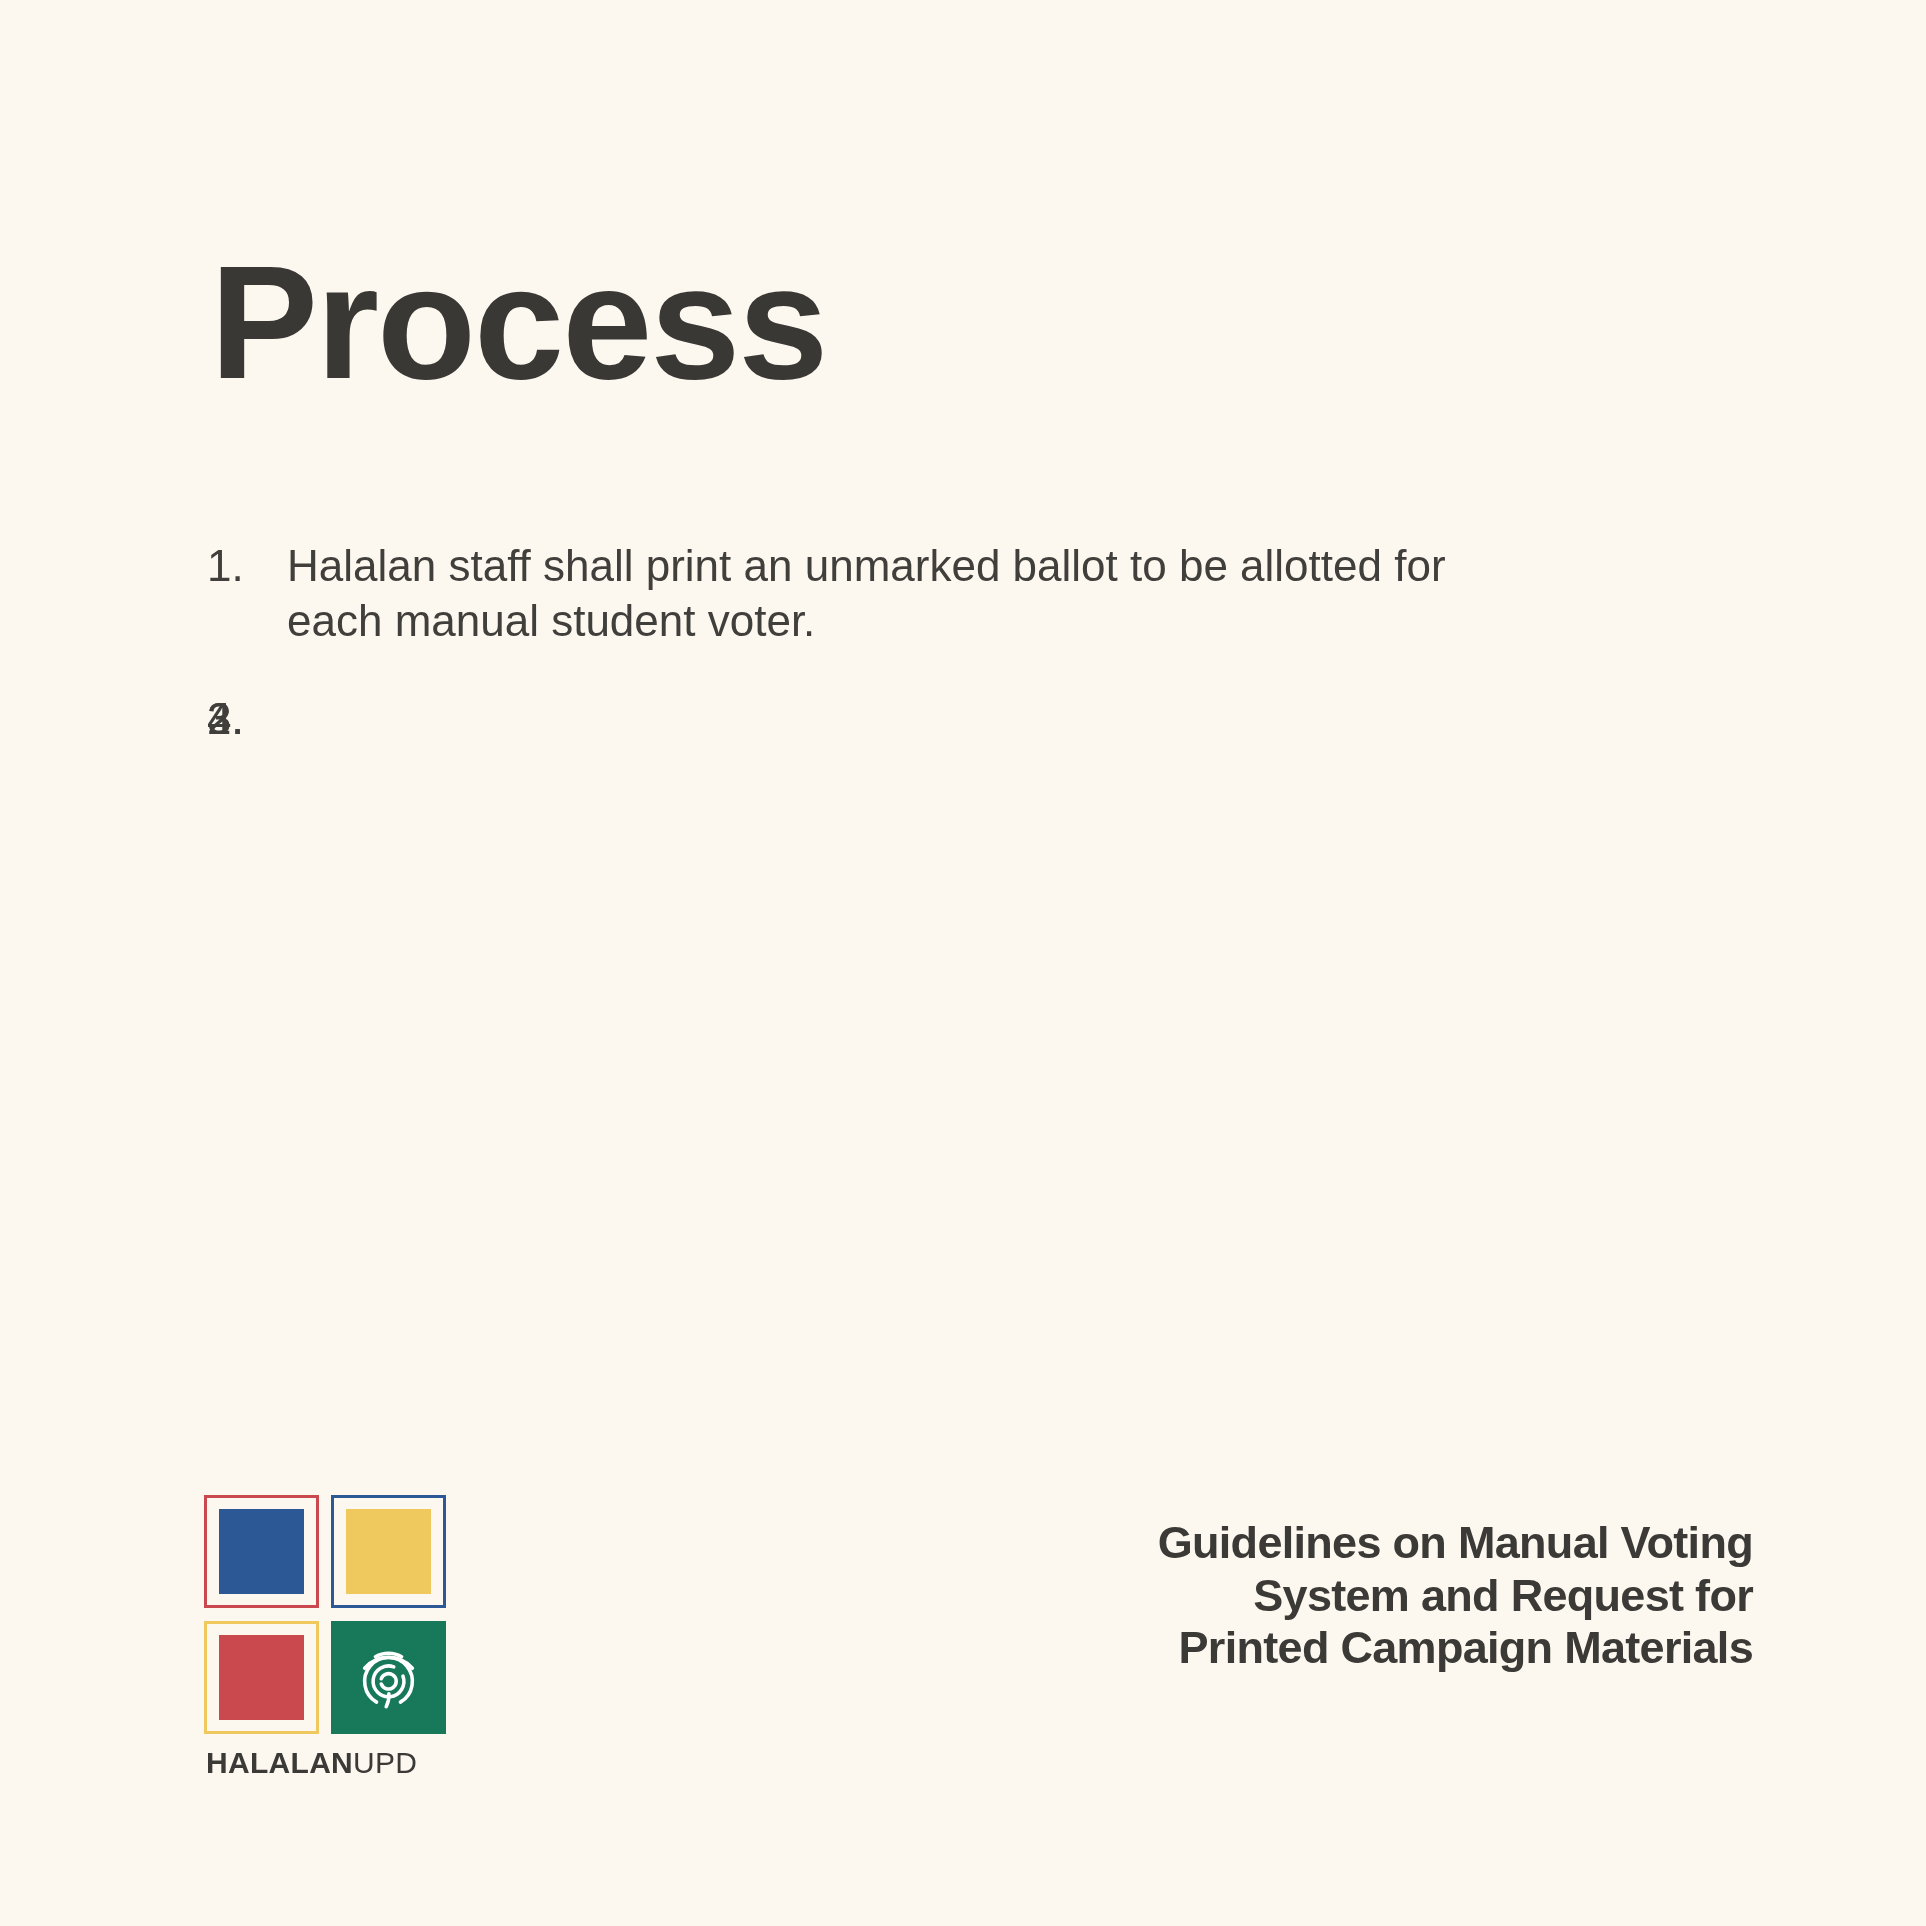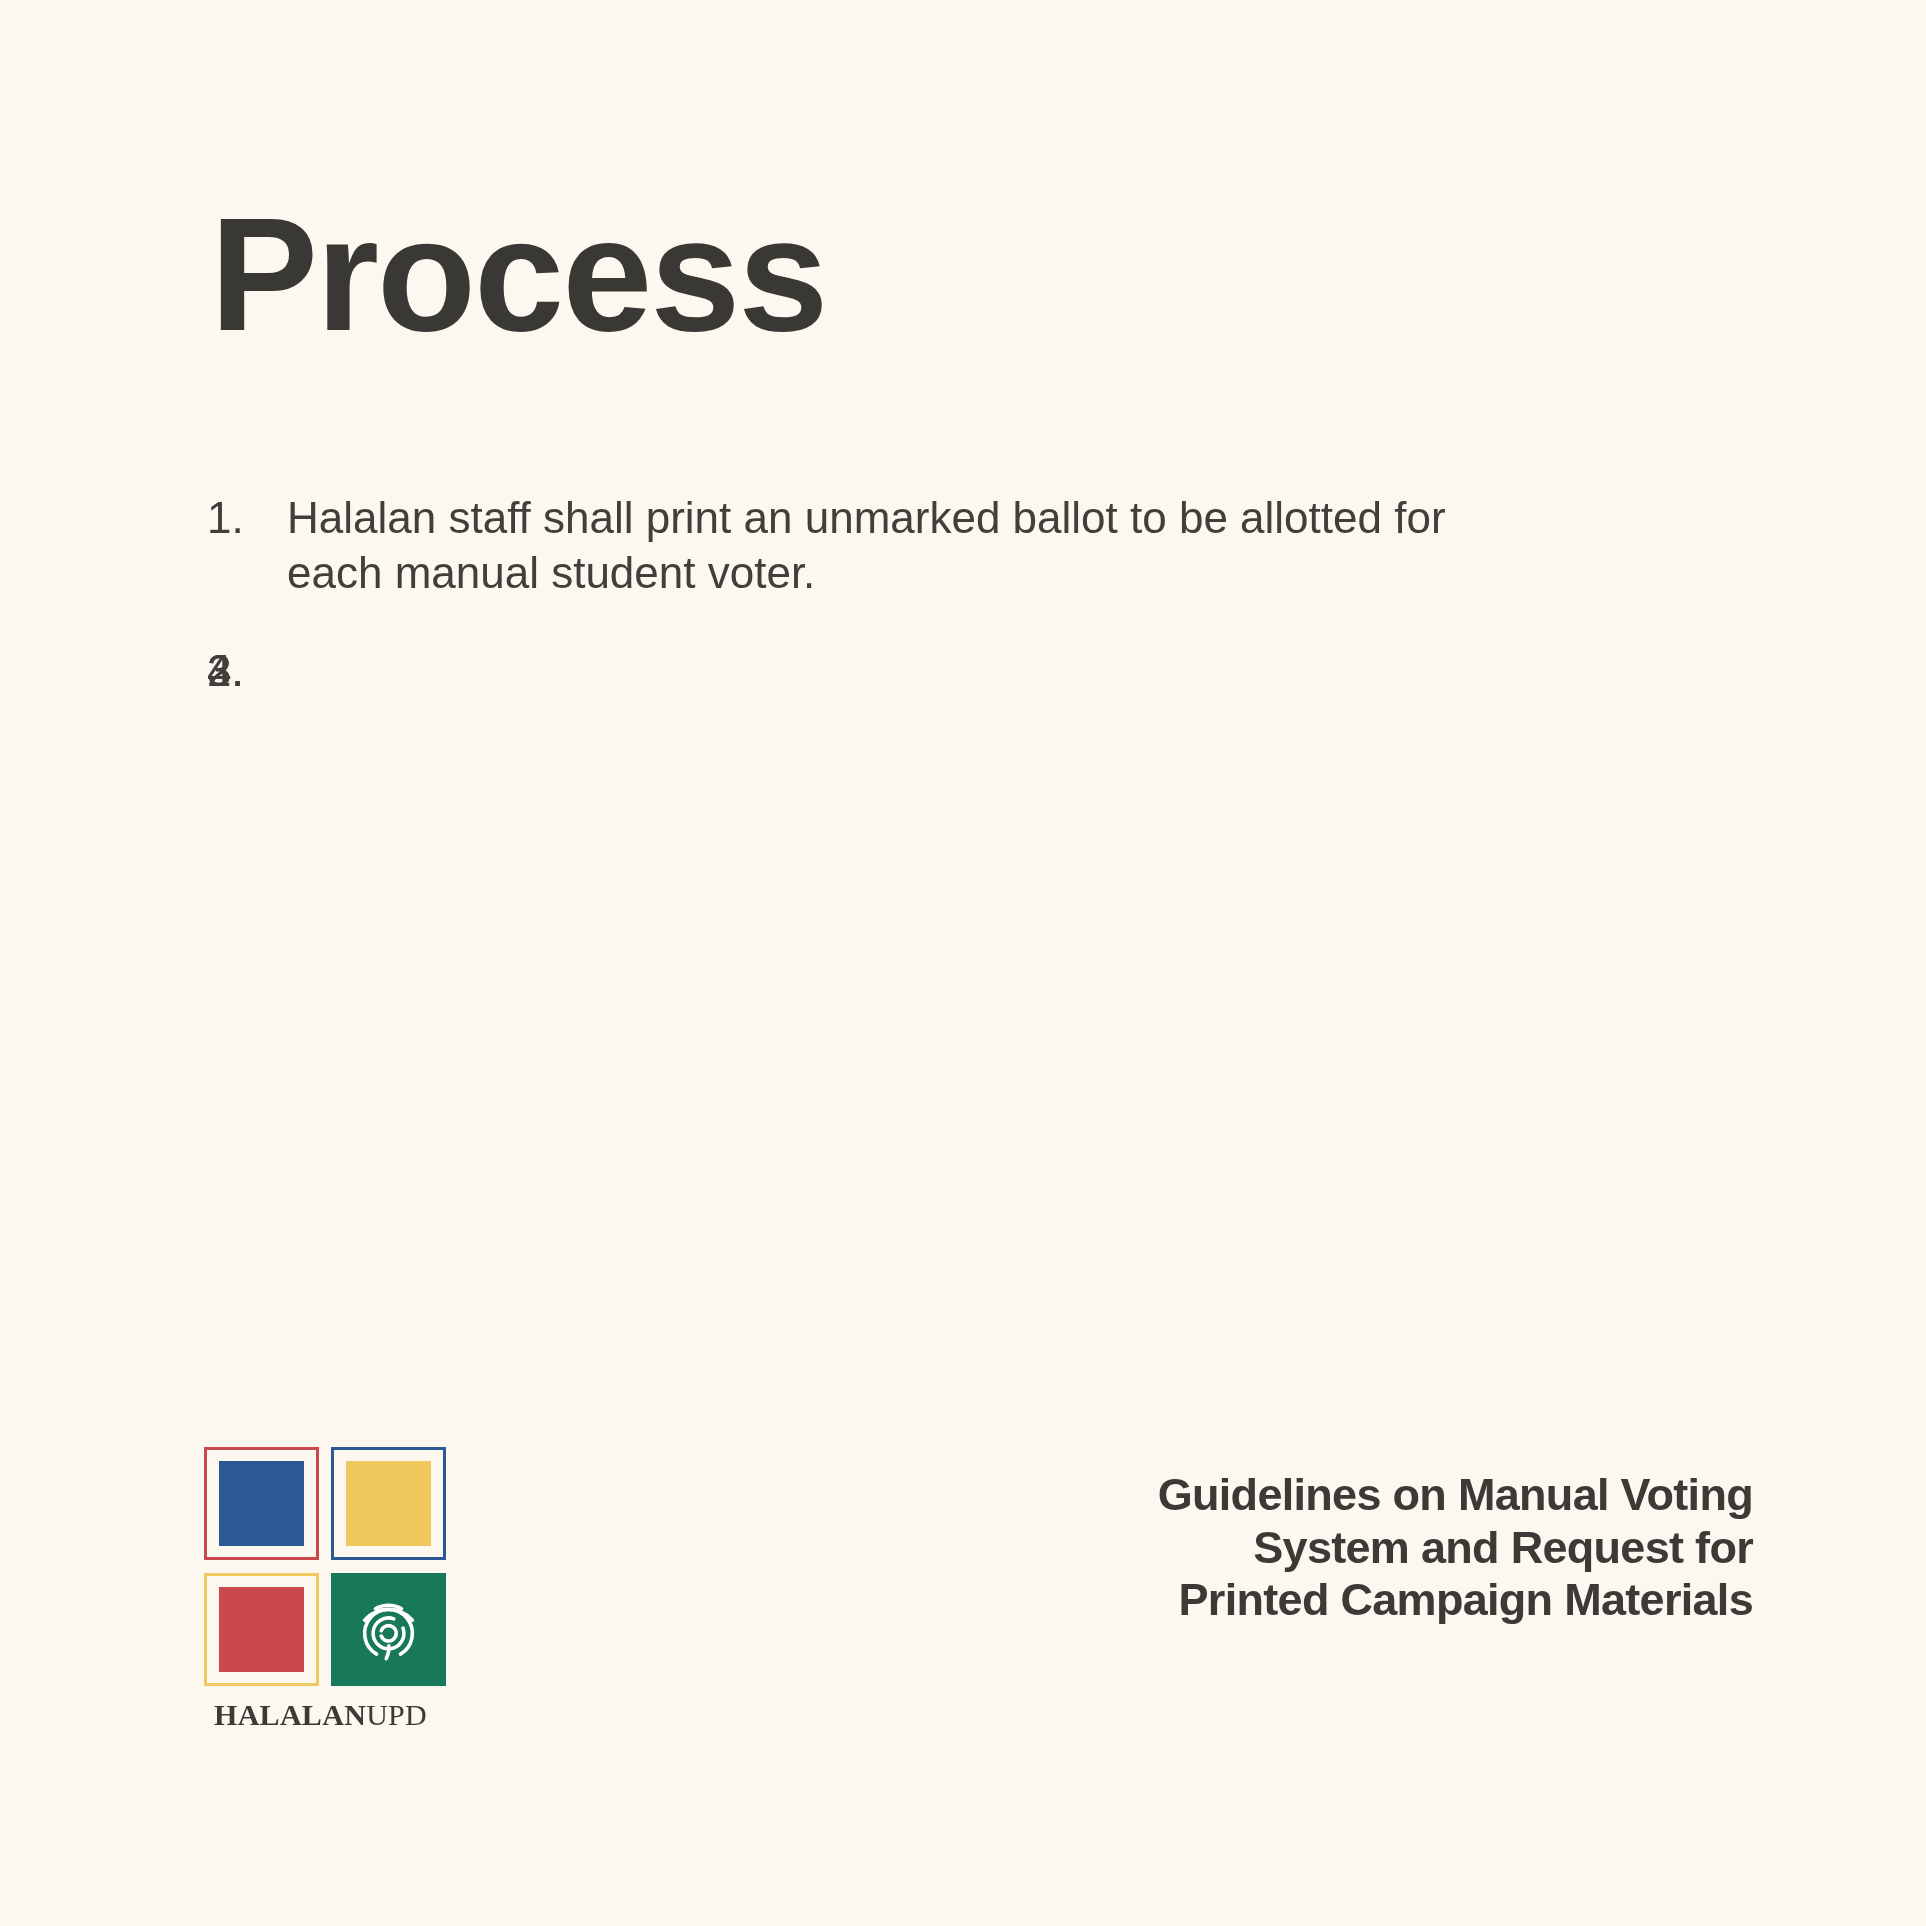--- a/index.html
+++ b/index.html
@@ -4,21 +4,21 @@
 <style>
   html, body { margin: 0; padding: 0; }
   body {
     width: 1926px; height: 1926px;
     background: #FCF8EF;
     font-family: "Liberation Sans", sans-serif;
     position: relative;
     overflow: hidden;
   }
   .page {
-    position: absolute; inset: 0;
+    position: absolute; inset: 0; margin-top: 48px;
   }
   .title {
     position: absolute;
     left: 210px; top: 193px;
     font-size: 162px;
     font-weight: 800;
     letter-spacing: -2px;
     line-height: 1;
     color: #393835;
   }
@@ -62,26 +62,25 @@
     display: flex;
     align-items: center;
     justify-content: center;
   }
   .logo-cell .inner {
     width: 85px; height: 85px;
   }
   .logo-cell.solid { border: none; }
   .wordmark {
     position: absolute;
-    left: 214px; top: 1698px;
+    left: 206px; top: 1698px;
     font-size: 30px;
     letter-spacing: 0.3px;
     color: #3B3A37;
     white-space: nowrap;
-    font-family: Liberation Serif, serif;
   }
   .wordmark .bold { font-weight: 800; }
   .wordmark .light { font-weight: 400; }
 
   .caption {
     position: absolute;
     right: 173px; top: 1469px;
     text-align: right;
     font-size: 45px;
     line-height: 1.17;

